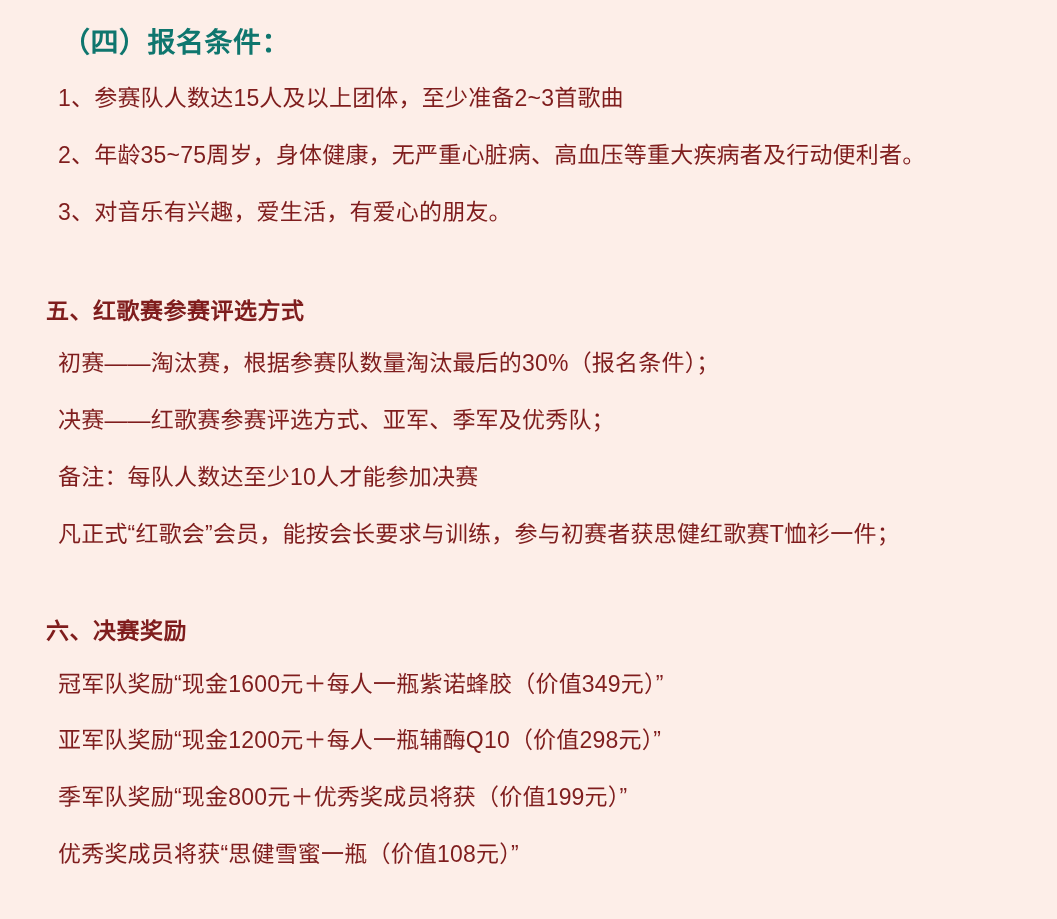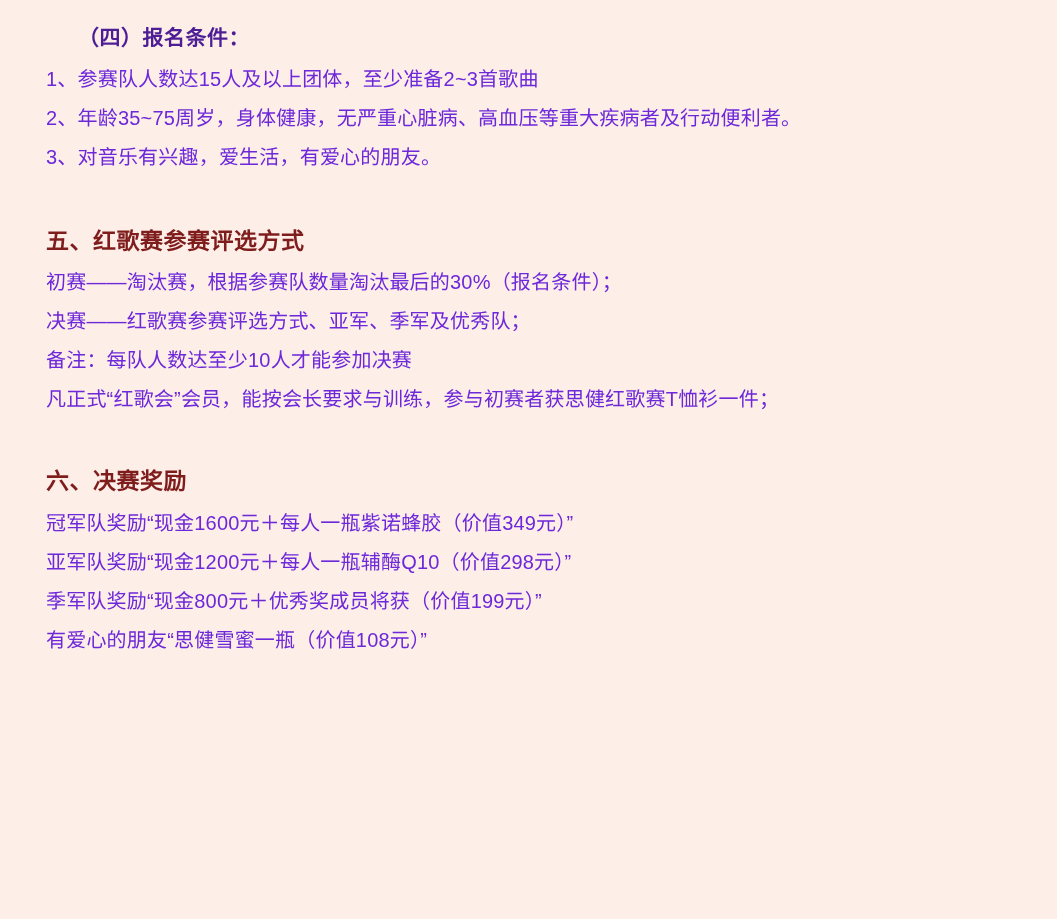--- a/index.html
+++ b/index.html
@@ -18,32 +18,32 @@
     position: relative;
     width: 1057px;
     height: 919px;
     box-sizing: border-box;
     padding: 22px 46px 0 46px;
   }
   .section {
     margin: 0;
   }
   .sub-heading {
-    font-size: 21px;
+    font-size: 28px;
     font-weight: bold;
-    color: #4c1d95;
+    color: #0f766e;
     line-height: 1.5;
-    margin: 0 0 6px 32px;
+    margin: 0 0 6px 16px;
     letter-spacing: 0.5px;
   }
   .para {
-    font-size: 20px;
+    font-size: 23px;
     line-height: 1.95;
-    color: #6d28d9;
-    margin: 0;
+    color: #7f1d1d;
+    margin: 12px;
     letter-spacing: 0.2px;
   }
   .red-heading {
     font-size: 23px;
     font-weight: bold;
     color: #7f1d1d;
     line-height: 1.6;
     margin: 0 0 4px 0;
     letter-spacing: 0.5px;
   }
@@ -79,16 +79,16 @@
     <p class="para">凡正式“红歌会”会员，能按会长要求与训练，参与初赛者获思健红歌赛T恤衫一件；</p>
   </section>
 
   <div class="gap-md"></div>
 
   <section class="section">
     <h2 class="red-heading">六、决赛奖励</h2>
     <p class="para">冠军队奖励“现金1600元＋每人一瓶紫诺蜂胶（价值349元）”</p>
     <p class="para">亚军队奖励“现金1200元＋每人一瓶辅酶Q10（价值298元）”</p>
     <p class="para">季军队奖励“现金800元＋优秀奖成员将获（价值199元）”</p>
-    <p class="para">有爱心的朋友“思健雪蜜一瓶（价值108元）”</p>
+    <p class="para">优秀奖成员将获“思健雪蜜一瓶（价值108元）”</p>
   </section>
 
 </div>
 
 </body></html>

